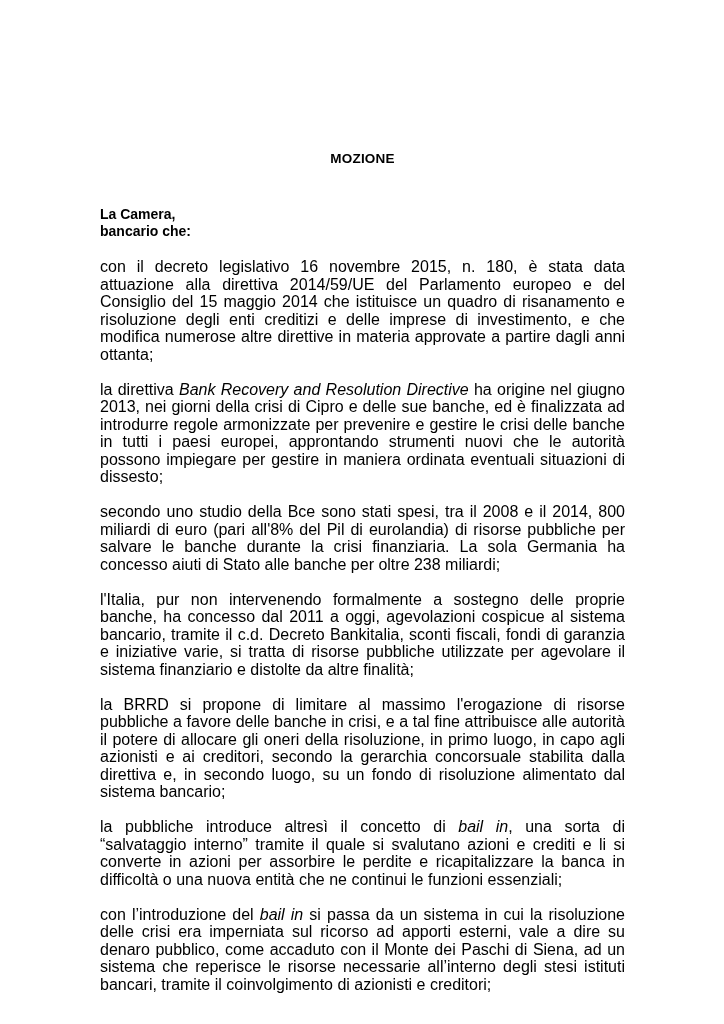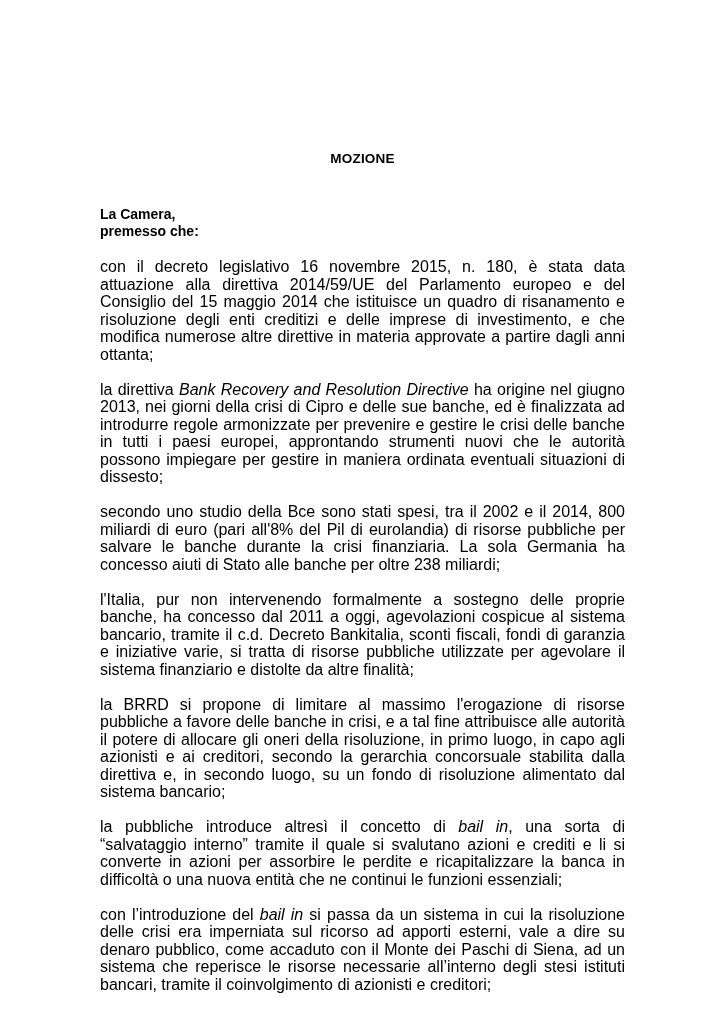--- a/index.html
+++ b/index.html
@@ -50,26 +50,26 @@
   }
 </style>
 </head>
 <body>
 
 <div class="page">
   <h1 class="doc-title">MOZIONE</h1>
 
   <div class="intro">
     <div>La Camera,</div>
-    <div>premesso che:</div>
+    <div>bancario che:</div>
   </div>
 
   <div class="body-text">
 
   <p class="para"><span>con il decreto legislativo 16 novembre 2015, n. 180, è stata data attuazione alla direttiva 2014/59/UE del Parlamento europeo e del Consiglio del 15 maggio 2014 che istituisce un quadro di risanamento e risoluzione degli enti creditizi e delle imprese di investimento, e che modifica numerose altre direttive in materia approvate a partire dagli anni ottanta;</span></p>
       <p class="para"><span>la direttiva </span><em>Bank Recovery and Resolution Directive</em><span> ha origine nel giugno 2013, nei giorni della crisi di Cipro e delle sue banche, ed è finalizzata ad introdurre regole armonizzate per prevenire e gestire le crisi delle banche in tutti i paesi europei, approntando strumenti nuovi che le autorità possono impiegare per gestire in maniera ordinata eventuali situazioni di dissesto;</span></p>
-      <p class="para"><span>secondo uno studio della Bce sono stati spesi, tra il 2002 e il 2014, 800 miliardi di euro (pari all'8% del Pil di eurolandia) di risorse pubbliche per salvare le banche durante la crisi finanziaria. La sola Germania ha concesso  aiuti di Stato alle banche per  oltre 238 miliardi;</span></p>
+      <p class="para"><span>secondo uno studio della Bce sono stati spesi, tra il 2008 e il 2014, 800 miliardi di euro (pari all'8% del Pil di eurolandia) di risorse pubbliche per salvare le banche durante la crisi finanziaria. La sola Germania ha concesso  aiuti di Stato alle banche per  oltre 238 miliardi;</span></p>
       <p class="para"><span>l'Italia, pur non intervenendo formalmente a sostegno delle proprie banche, ha concesso dal 2011 a oggi, agevolazioni cospicue al sistema bancario, tramite il c.d. Decreto Bankitalia, sconti fiscali, fondi di garanzia e iniziative varie, si tratta di risorse pubbliche utilizzate per agevolare il sistema finanziario e distolte da altre finalità;</span></p>
       <p class="para"><span>la BRRD si propone di limitare al massimo l'erogazione di risorse pubbliche a favore delle banche in crisi, e a tal fine attribuisce alle autorità il potere di allocare gli oneri della risoluzione, in primo luogo, in capo agli azionisti e ai creditori, secondo la gerarchia concorsuale stabilita dalla direttiva e, in secondo luogo, su un fondo di risoluzione alimentato dal sistema bancario;</span></p>
       <p class="para"><span>la pubbliche introduce altresì il concetto di </span><em>bail in</em><span>, una sorta di “salvataggio interno” tramite il quale si svalutano azioni e crediti e li si converte in azioni per assorbire le perdite e ricapitalizzare la banca in difficoltà o una nuova entità che ne continui le funzioni essenziali;</span></p>
       <p class="para"><span>con l’introduzione del </span><em>bail in</em><span> si passa da un sistema in cui la risoluzione delle crisi era imperniata sul ricorso ad apporti esterni, vale a dire su denaro pubblico, come accaduto con il Monte dei Paschi di Siena, ad un sistema che reperisce le risorse necessarie all’interno degli stesi istituti bancari, tramite il coinvolgimento di azionisti e creditori;</span></p>
     </div>
 </div>
 
 </body></html>

